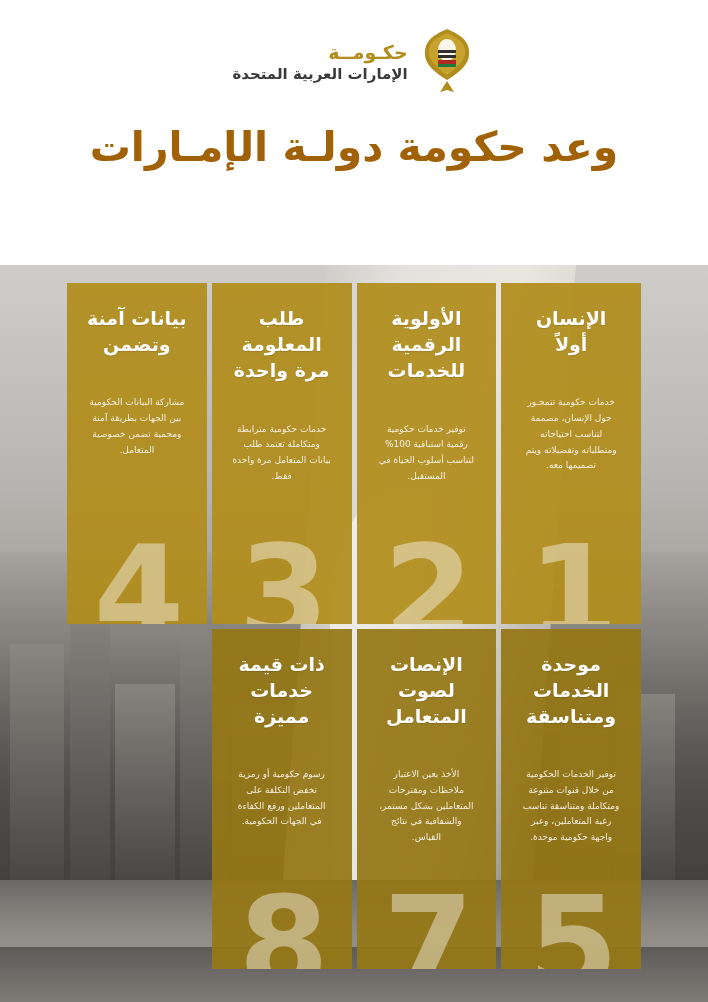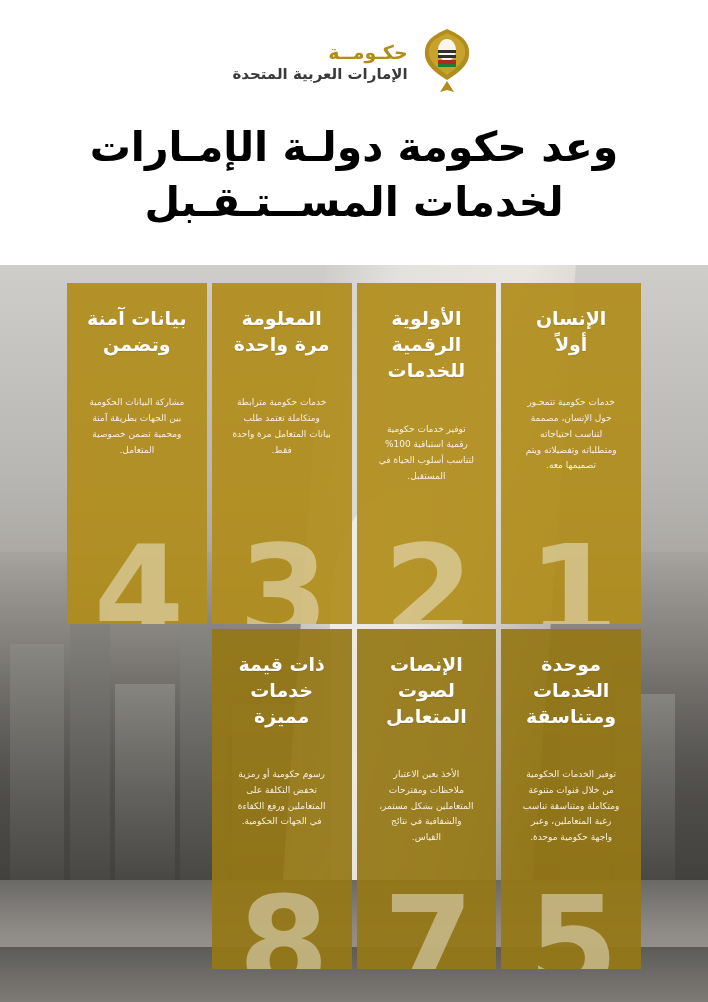--- a/index.html
+++ b/index.html
@@ -55,21 +55,21 @@
   }
   .gov-line2 {
     font-size: 15px;
     font-weight: bold;
     color: #3a3a3a;
   }
   .title {
     margin-top: 22px;
     text-align: center;
     direction: rtl;
-    color: #000000;
+    color: #a16207;
     font-weight: bold;
     font-size: 41px;
     line-height: 1.35;
     letter-spacing: -0.5px;
     padding: 0 22px;
   }
   .title .l1 { display: block; }
   .title .l2 { display: block; }
 
   
@@ -212,21 +212,20 @@
         </svg>
       </div>
       <div class="gov-text">
         <div class="gov-line1">حكـومــة</div>
         <div class="gov-line2">الإمارات العربية المتحدة</div>
       </div>
     </div>
 
     <div class="title">
       <span class="l1">وعد حكومة دولـة الإمـارات</span>
-      <span class="l2">لخدمات المســتـقـبل</span>
     </div>
   </div>
 
   <div class="photo">
     <div class="sky"></div>
     <div class="skyline"></div>
     <div class="bld" style="left:10px;width:54px;height:240px;"></div>
     <div class="bld" style="left:70px;width:40px;height:300px;"></div>
     <div class="bld" style="left:115px;width:60px;height:200px;"></div>
     <div class="bld" style="left:180px;width:46px;height:270px;"></div>
@@ -255,20 +254,21 @@
         <div>الأولوية</div>
         <div>الرقمية</div>
         <div>للخدمات</div>
       </div>
       <div class="card-desc">توفير خدمات حكومية رقمية استباقية 100% لتناسب أسلوب الحياة في المستقبل.</div>
       <div class="card-num">2</div>
     </div>
 
     <div class="card">
       <div class="card-title">
+        <div>طلب</div>
         <div>المعلومة</div>
         <div>مرة واحدة</div>
       </div>
       <div class="card-desc">خدمات حكومية مترابطة ومتكاملة تعتمد طلب بيانات المتعامل مرة واحدة فقط.</div>
       <div class="card-num">3</div>
     </div>
 
     <div class="card">
       <div class="card-title">
         <div>بيانات آمنة</div>

